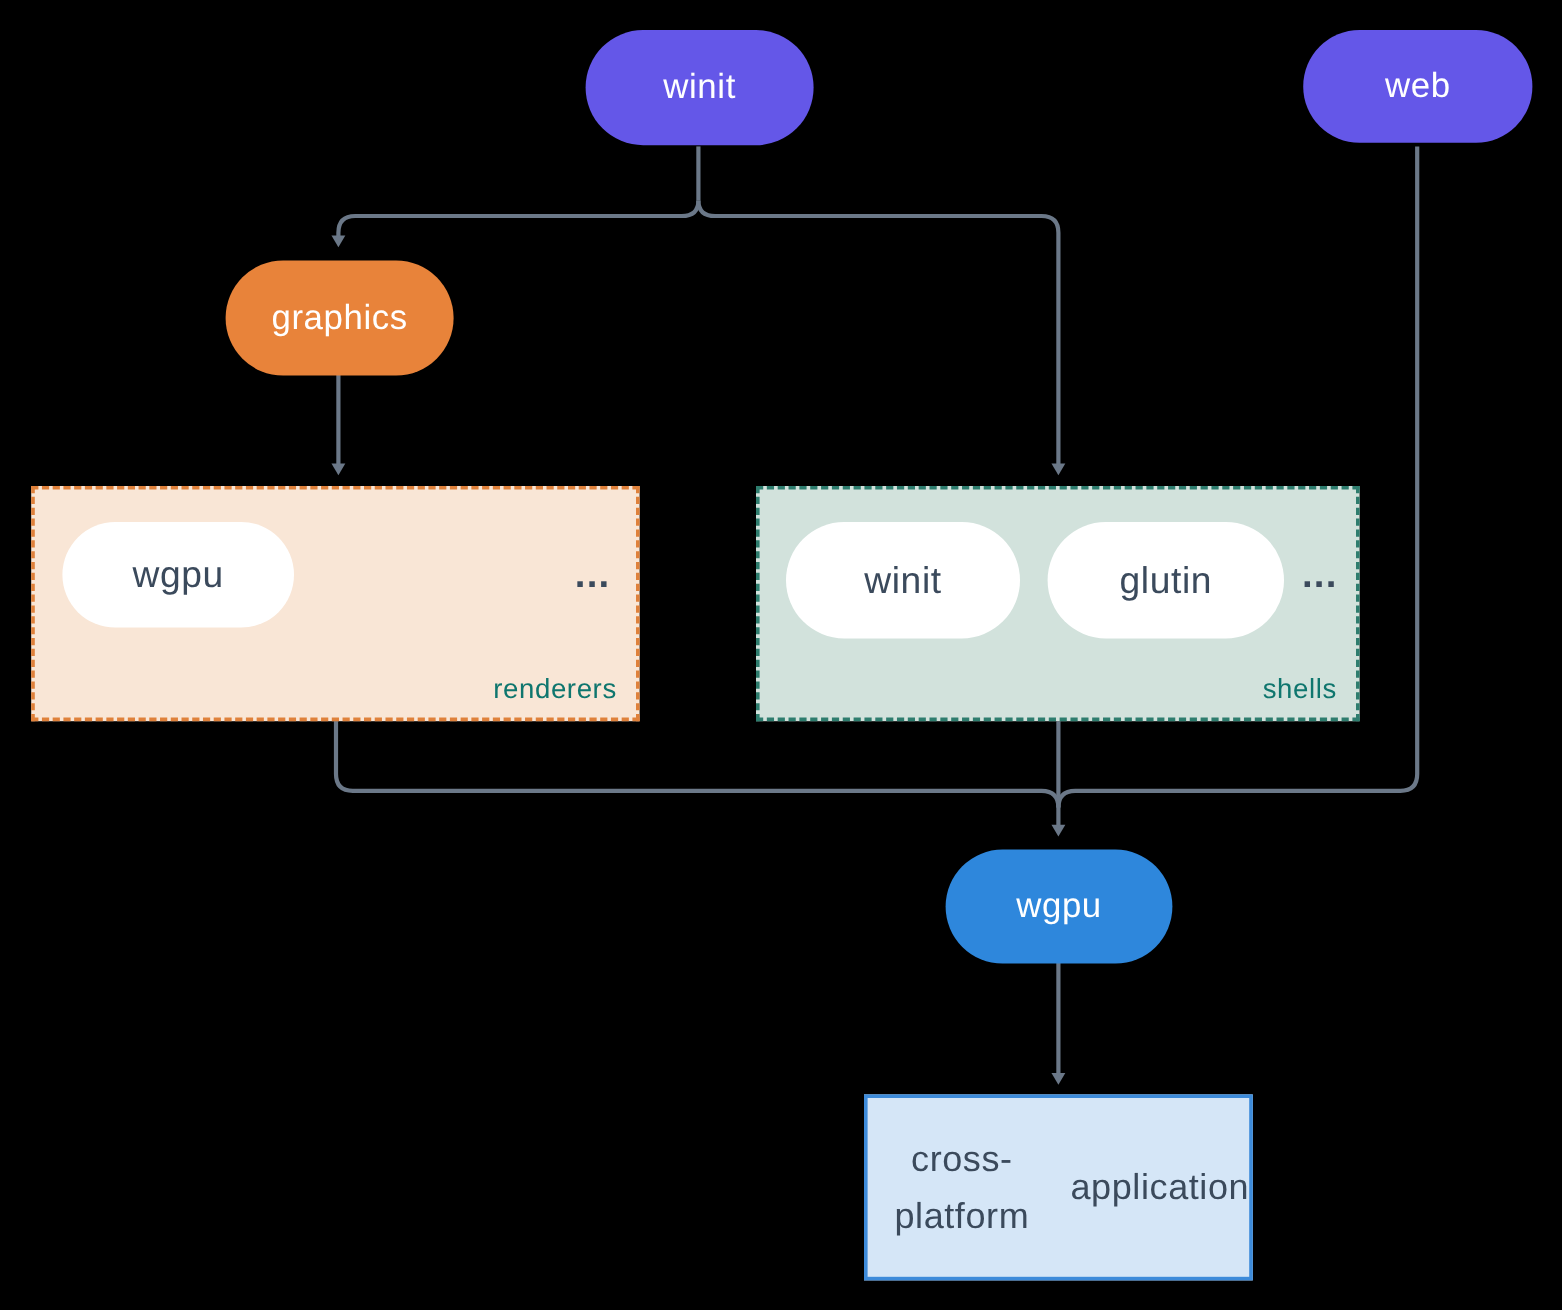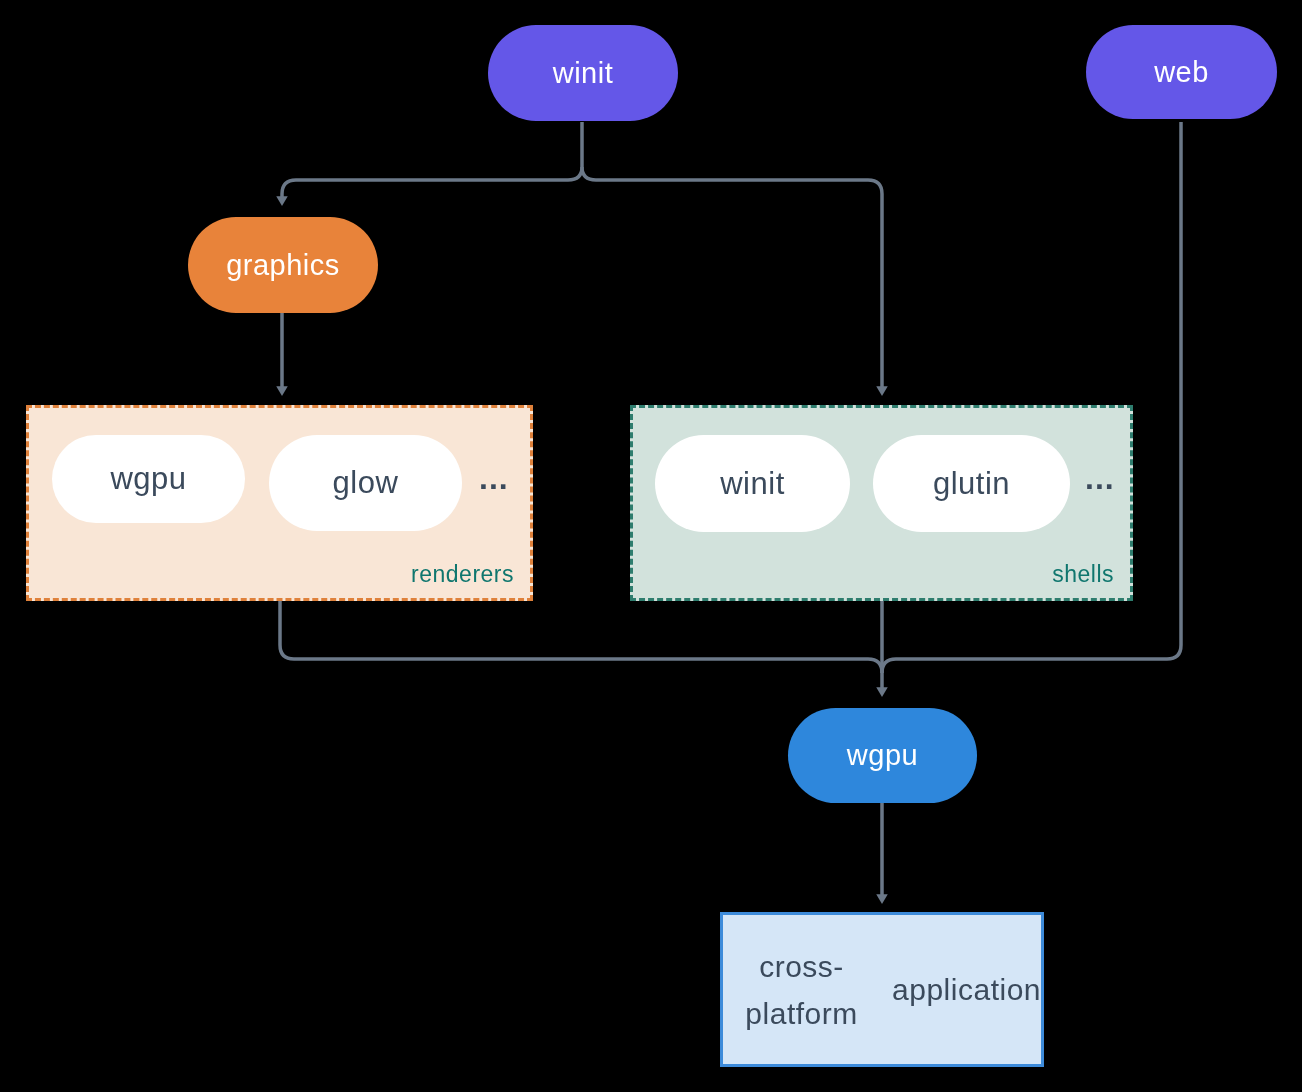--- a/index.html
+++ b/index.html
@@ -111,23 +111,20 @@
   </div>
 
   <div class="pill" style="left: 188px; top: 217px; width: 190px; height: 96px; background: rgb(232, 131, 58);">
     <span>graphics</span>
   </div>
 
   <div class="group-box" style="left: 26px; top: 405px; width: 507px; height: 196px; background: rgb(249, 230, 214); border-color: rgb(223, 129, 59);">
     <div class="pill white" style="left:23px; top:27px; width:193px; height:88px;">
       <span>wgpu</span>
     </div>
-    <div class="pill white" style="left:240px; top:27px; width:193px; height:96px;">
-      <span>glow</span>
-    </div>
     <div class="ellipsis" style="left:450px; top:52px;">...</div>
     <div class="group-label">renderers</div>
   </div>
 
   <div class="group-box" style="left: 630px; top: 405px; width: 503px; height: 196px; background: rgb(210, 226, 220); border-color: rgb(46, 125, 110); padding-left: 19px;">
     <div class="pill white" style="left:22px; top:27px; width:195px; height:97px;">
       <span>winit</span>
     </div>
     <div class="pill white" style="left:240px; top:27px; width:197px; height:97px;">
       <span>glutin</span>

